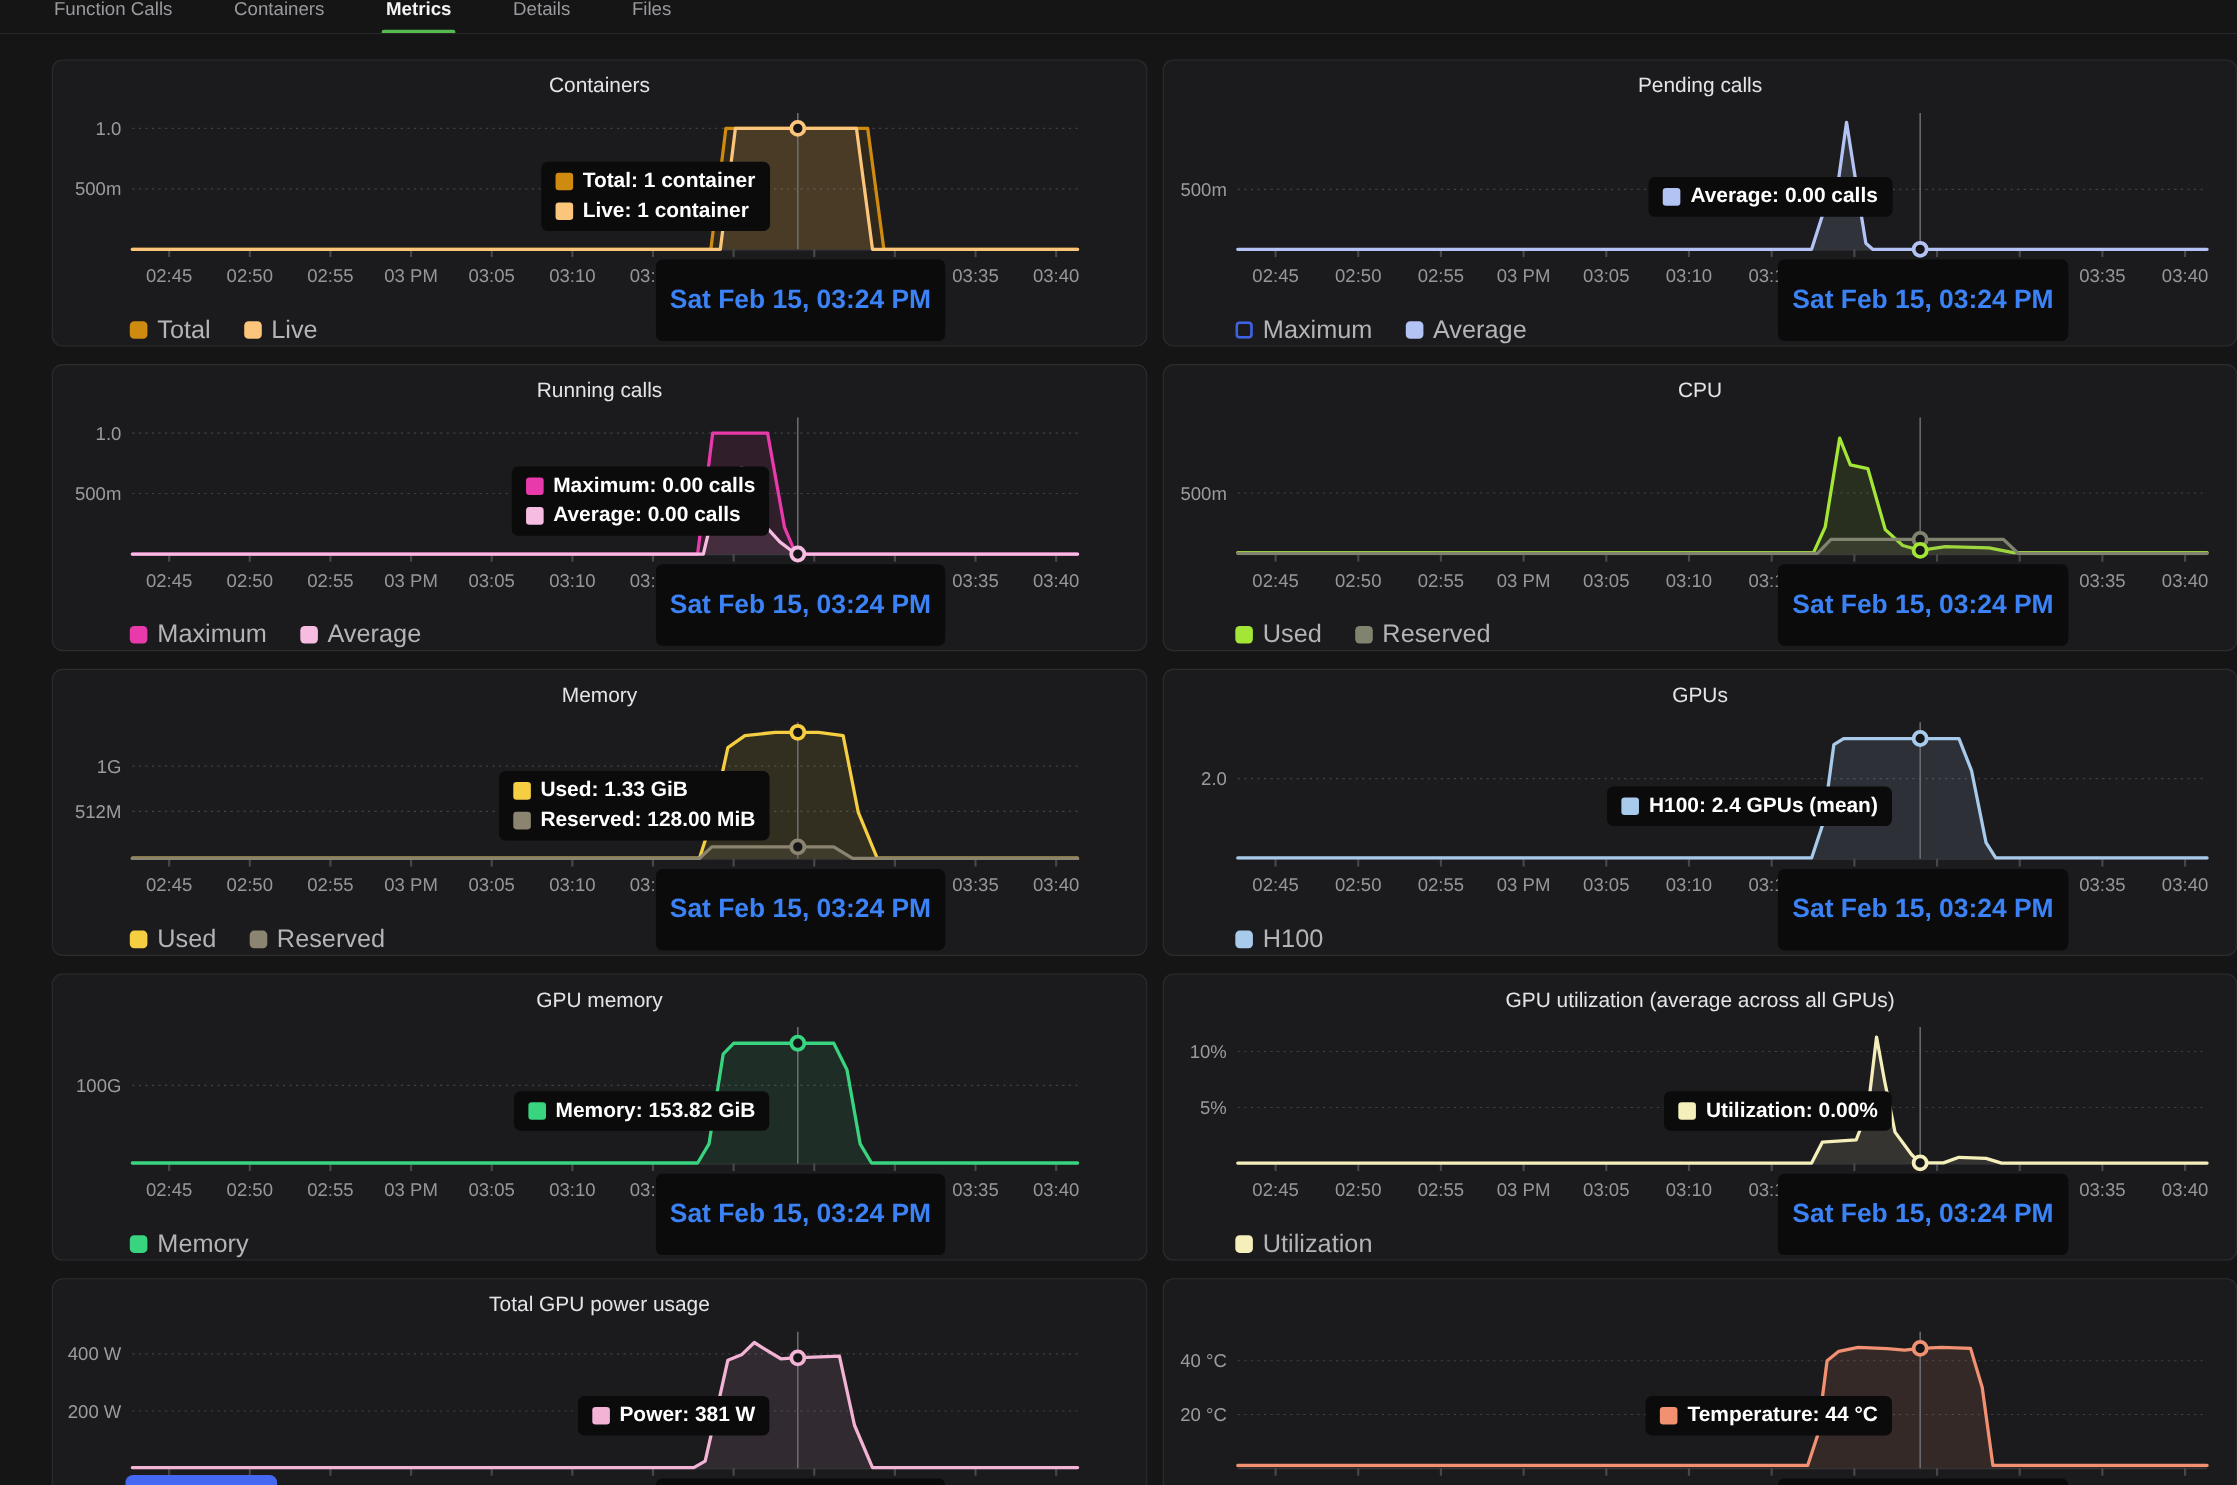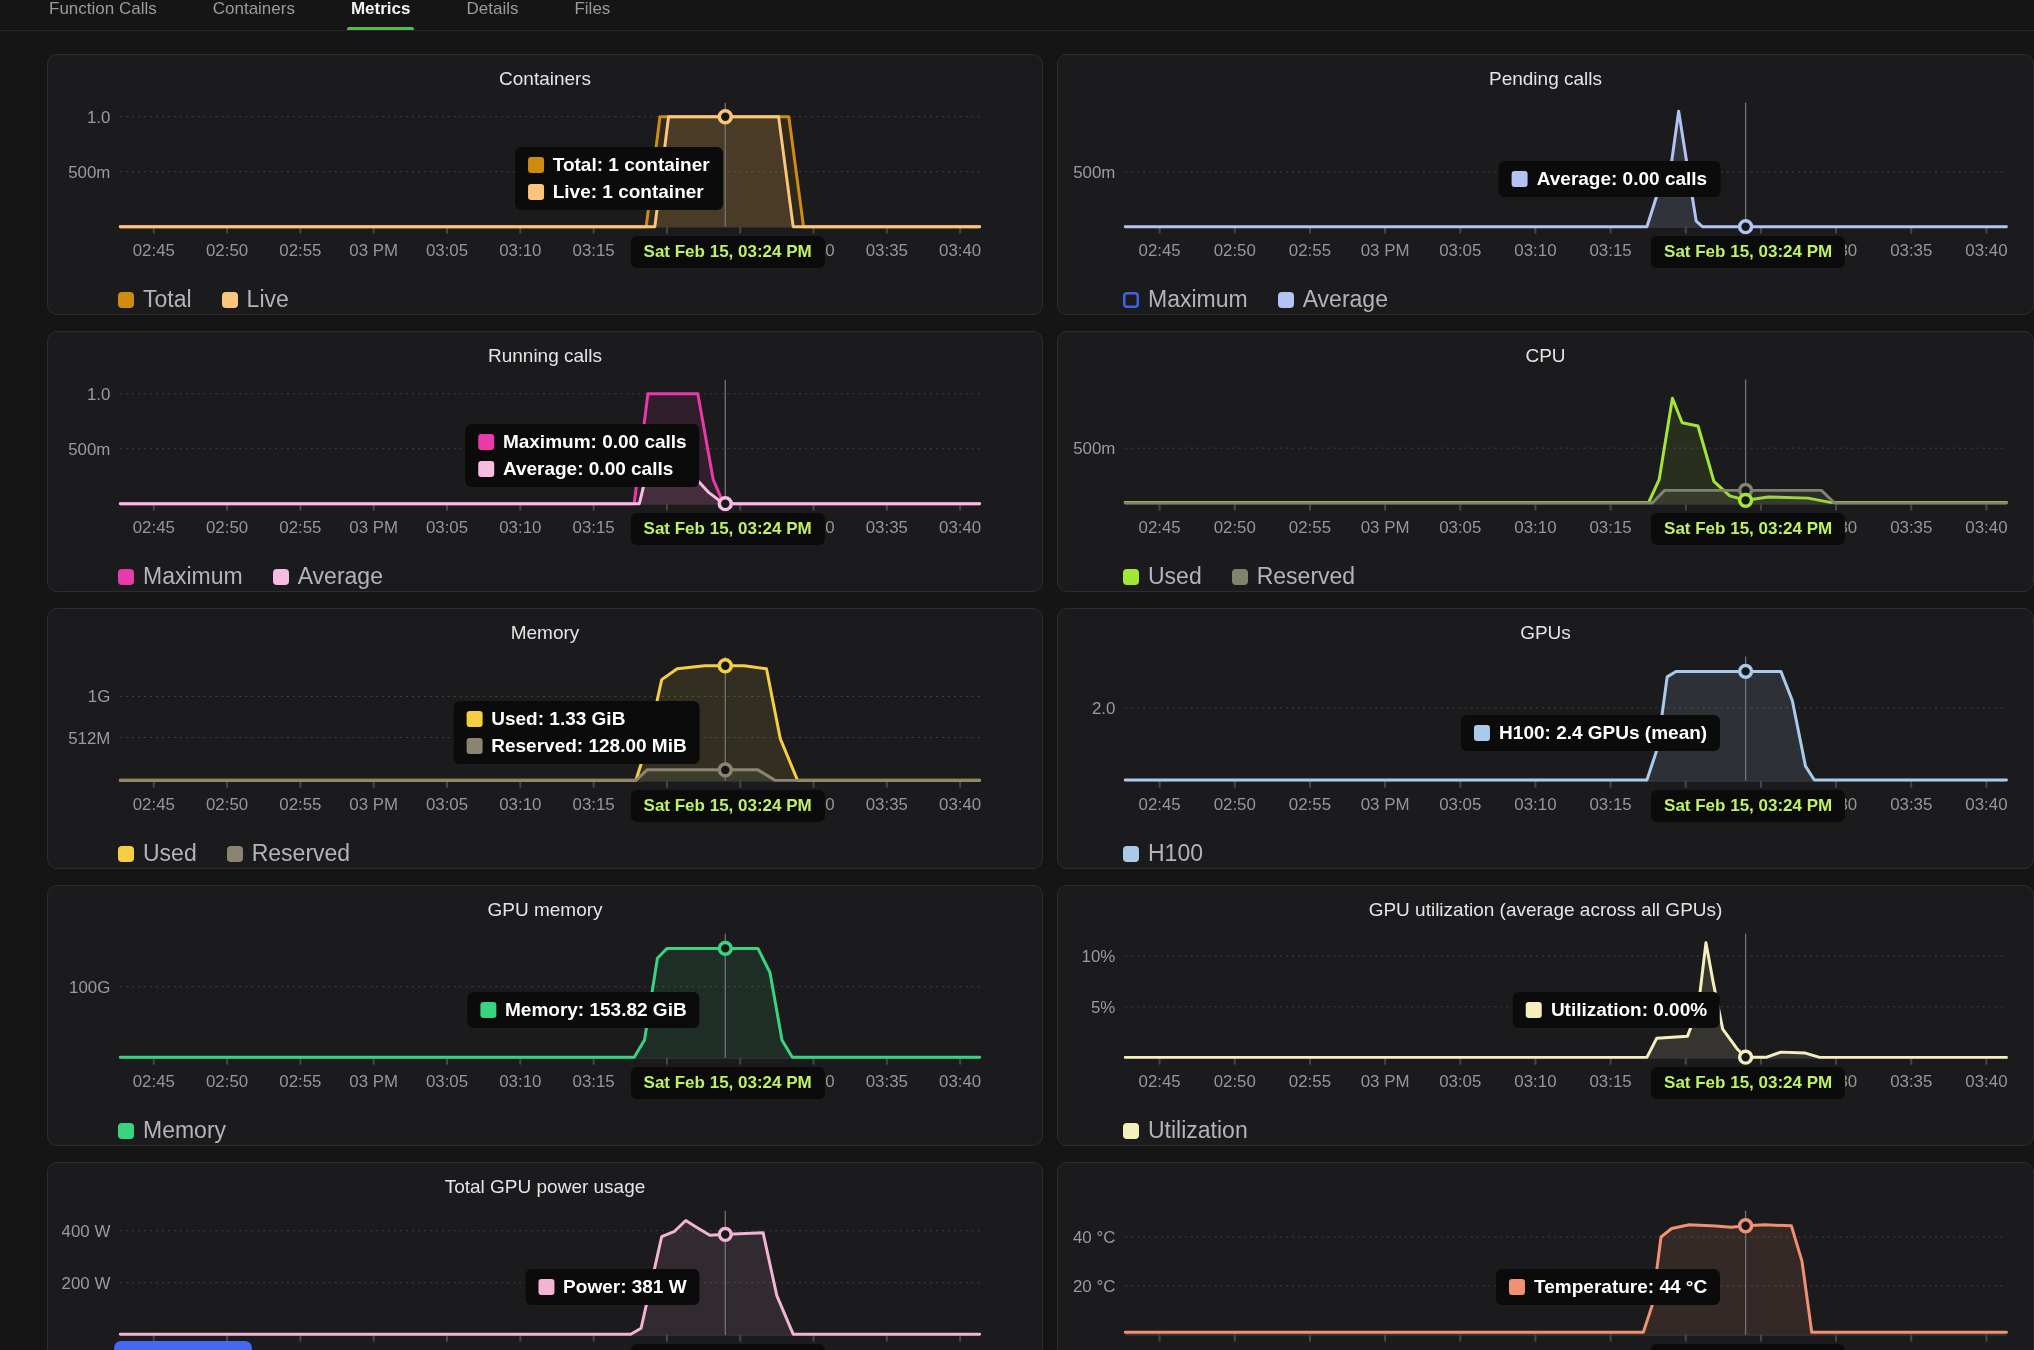--- a/index.html
+++ b/index.html
@@ -25,22 +25,22 @@
     font-size:19px; color:#e4e4e6; font-weight:400; }
   svg.plot { position:absolute; inset:0; width:100%; height:100%; }
 
   .series-tooltip { position:absolute; background:#0b0b0c; border-radius:6px;
     padding:7px 13px; display:flex; flex-direction:column; gap:5px; z-index:3; }
   .tt-row { display:flex; align-items:center; gap:9px; white-space:nowrap; }
   .tt-swatch { width:16px; height:16px; border-radius:3px; flex:none; }
   .tt-text { font-size:19px; font-weight:700; color:#ffffff; }
 
   .date-tooltip { position:absolute; top:181px; transform:translateX(-50%);
-    background:#0b0b0c; border-radius:6px; padding:6px 13px; font-size:17px; font-weight:700;
-    color:#bef264; white-space:nowrap; z-index:4; }
+    background:#0b0b0c; border-radius:6px; padding:23px 13px; font-size:24px; font-weight:700;
+    color:#3b82f6; white-space:nowrap; z-index:4; }
 
   .legend { position:absolute; top:231px; display:flex; gap:30px; align-items:center; }
   .legend-item { display:flex; align-items:center; gap:9px; cursor:pointer; }
   .legend-swatch { width:16px; height:16px; border-radius:4px; }
   .legend-swatch.hollow { background:transparent !important; }
   .legend-label { font-size:23px; color:#b4b4b8; }
 
   #blue-pill { position:absolute; left:114px; top:1341px; width:138px; height:14px;
     border-radius:7px; background:#4468f2; z-index:9; }
 </style>
@@ -90,21 +90,21 @@
           <text x="842.472" y="203" text-anchor="middle" fill="#96969a" font-size="17">03:35</text>
           <line x1="916.3418" x2="916.3418" y1="173" y2="180" stroke="#47474b" stroke-width="2"></line>
           <text x="916.3418" y="203" text-anchor="middle" fill="#96969a" font-size="17">03:40</text>
           <path d="M70.0 173.0 L600.0 173.0 L613.8 62.2 L743.7 62.2 L758.5 173.0 L936.0 173.0 L936 173 L70 173 Z" fill="rgba(207,138,16,0.12)" stroke="none"></path>
           <path d="M70.0 173.0 L600.0 173.0 L613.8 62.2 L743.7 62.2 L758.5 173.0 L936.0 173.0" fill="none" stroke="#cf8a10" stroke-width="3" stroke-linejoin="round" stroke-linecap="round"></path>
           <path d="M70.0 173.0 L608.7 173.0 L622.5 62.2 L733.4 62.2 L748.1 173.0 L936.0 173.0 L936 173 L70 173 Z" fill="rgba(251,197,124,0.12)" stroke="none"></path>
           <path d="M70.0 173.0 L608.7 173.0 L622.5 62.2 L733.4 62.2 L748.1 173.0 L936.0 173.0" fill="none" stroke="#fbc57c" stroke-width="3" stroke-linejoin="round" stroke-linecap="round"></path>
           <line x1="679.664" x2="679.664" y1="48" y2="173" stroke="#737377" stroke-width="1.3"></line>
           <circle cx="679.664" cy="62.18918918918921" r="6" fill="#161618" stroke="#fbc57c" stroke-width="3.5"></circle>
         </svg>
-        <div class="series-tooltip" style="left: 651.664px; top: 92px; transform: translateX(-100%); margin-left: 23px;">
+        <div class="series-tooltip" style="left: 651.664px; top: 92px; transform: translateX(-100%);">
           <div class="tt-row">
             <span class="tt-swatch" style="background: rgb(207, 138, 16);"></span>
             <span class="tt-text">Total: 1 container</span>
           </div>
           <div class="tt-row">
             <span class="tt-swatch" style="background: rgb(251, 197, 124);"></span>
             <span class="tt-text">Live: 1 container</span>
           </div>
         </div>
         <div class="date-tooltip" style="left: 679.664px;">Sat Feb 15, 03:24 PM</div>

